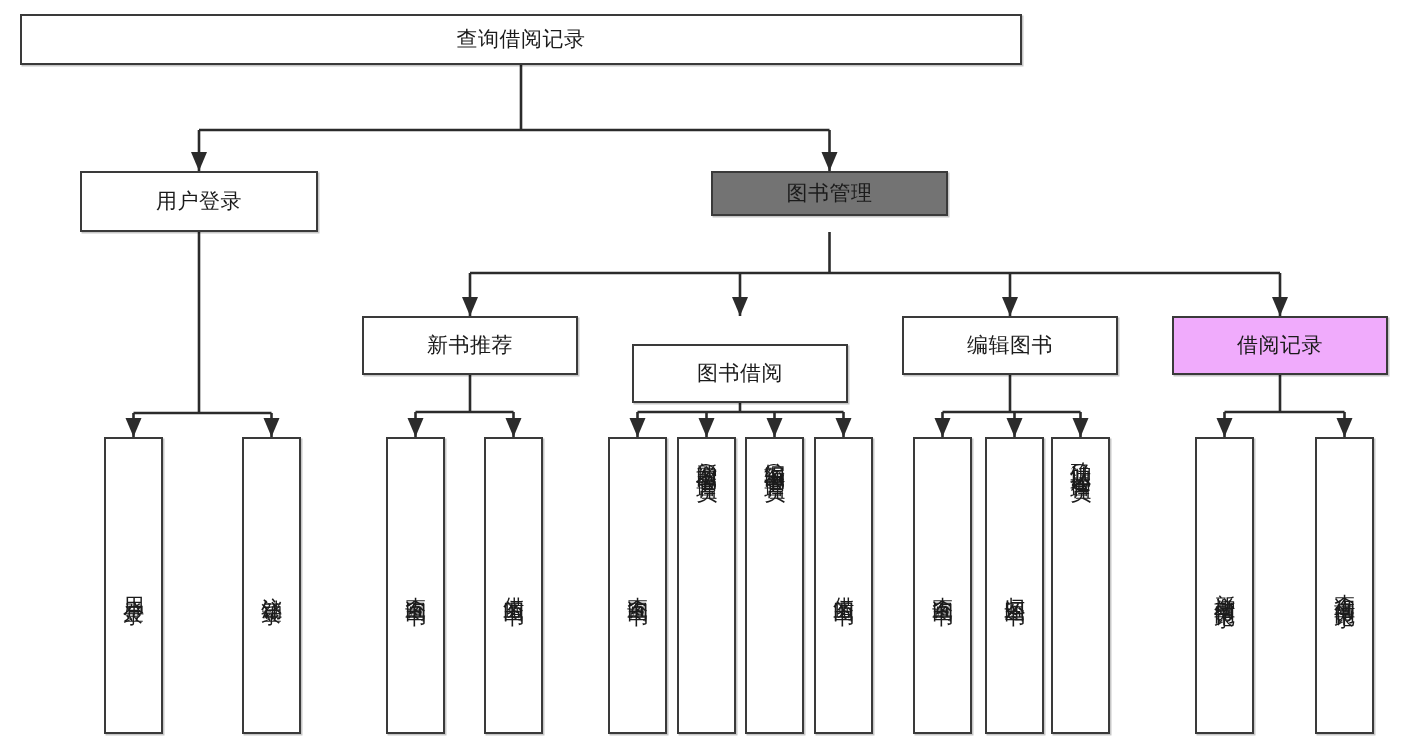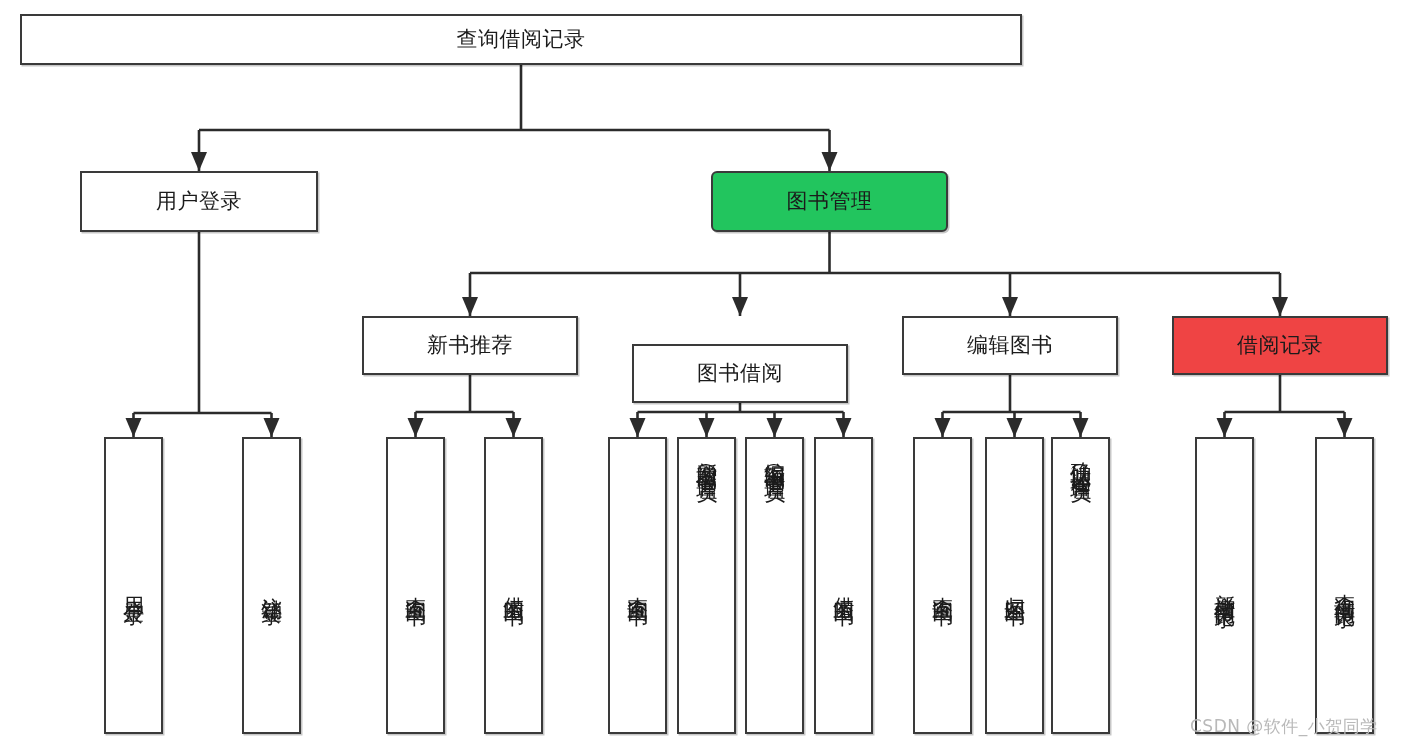--- a/index.html
+++ b/index.html
@@ -99,33 +99,33 @@
       <line x1="1344.5" y1="412" x2="1344.5" y2="437" stroke="#2b2b2b" stroke-width="2.6"></line>
       <path d="M1336.5,418 L1352.5,418 L1344.5,437 Z" fill="#2b2b2b"></path>
     </svg>
   <div id="nodes">
       <div class="node" style="left: 20px; top: 14px; width: 1002px; height: 51px; border-color: rgb(58, 58, 58); background: rgb(255, 255, 255);">
         <span class="lbl" style="color: rgb(27, 27, 27);">查询借阅记录</span>
       </div>
       <div class="node" style="left: 80px; top: 171px; width: 238px; height: 61px; border-color: rgb(58, 58, 58); background: rgb(255, 255, 255);">
         <span class="lbl" style="color: rgb(27, 27, 27);">用户登录</span>
       </div>
-      <div class="node" style="left: 711px; top: 171px; width: 237px; height: 61px; border-color: rgb(58, 58, 58); background: #22c55e; border-radius: 6px;">
+      <div class="node" style="left: 711px; top: 171px; width: 237px; height: 45px; border-color: rgb(58, 58, 58); background: #737373;">
         <span class="lbl" style="color: rgb(27, 27, 27);">图书管理</span>
       </div>
       <div class="node" style="left: 362px; top: 316px; width: 216px; height: 59px; border-color: rgb(58, 58, 58); background: rgb(255, 255, 255);">
         <span class="lbl" style="color: rgb(27, 27, 27);">新书推荐</span>
       </div>
       <div class="node" style="left: 632px; top: 316px; width: 216px; height: 59px; border-color: rgb(58, 58, 58); background: rgb(255, 255, 255); margin-top: 28px;">
         <span class="lbl" style="color: rgb(27, 27, 27);">图书借阅</span>
       </div>
       <div class="node" style="left: 902px; top: 316px; width: 216px; height: 59px; border-color: rgb(58, 58, 58); background: rgb(255, 255, 255);">
         <span class="lbl" style="color: rgb(27, 27, 27);">编辑图书</span>
       </div>
-      <div class="node" style="left: 1172px; top: 316px; width: 216px; height: 59px; border-color: rgb(58, 58, 58); background: #ef4444;">
+      <div class="node" style="left: 1172px; top: 316px; width: 216px; height: 59px; border-color: rgb(58, 58, 58); background: #f0abfc;">
         <span class="lbl" style="color: rgb(27, 27, 27);">借阅记录</span>
       </div>
       <div class="node vert mid" style="left: 104px; top: 437px; width: 59px; height: 297px; border-color: rgb(58, 58, 58); background: rgb(255, 255, 255);">
         <span class="lbl" style="color: rgb(27, 27, 27);">用户登录</span>
       </div>
       <div class="node vert mid" style="left: 242px; top: 437px; width: 59px; height: 297px; border-color: rgb(58, 58, 58); background: rgb(255, 255, 255);">
         <span class="lbl" style="color: rgb(27, 27, 27);">注销登录</span>
       </div>
       <div class="node vert mid" style="left: 386px; top: 437px; width: 59px; height: 297px; border-color: rgb(58, 58, 58); background: rgb(255, 255, 255);">
         <span class="lbl" style="color: rgb(27, 27, 27);">查询图书</span>
@@ -154,14 +154,13 @@
       <div class="node vert" style="left: 1051px; top: 437px; width: 59px; height: 297px; border-color: rgb(58, 58, 58); background: rgb(255, 255, 255);">
         <span class="lbl" style="color: rgb(27, 27, 27);">确认归还（管理员）</span>
       </div>
       <div class="node vert mid" style="left: 1195px; top: 437px; width: 59px; height: 297px; border-color: rgb(58, 58, 58); background: rgb(255, 255, 255);">
         <span class="lbl" style="color: rgb(27, 27, 27);">新增借阅记录</span>
       </div>
       <div class="node vert mid" style="left: 1315px; top: 437px; width: 59px; height: 297px; border-color: rgb(58, 58, 58); background: rgb(255, 255, 255);">
         <span class="lbl" style="color: rgb(27, 27, 27);">查询借阅记录</span>
       </div>
     </div>
-  <div class="watermark" style="left:1190px;top:715px;">CSDN @软件_小贺同学</div>
 </div>
 
 </body></html>

